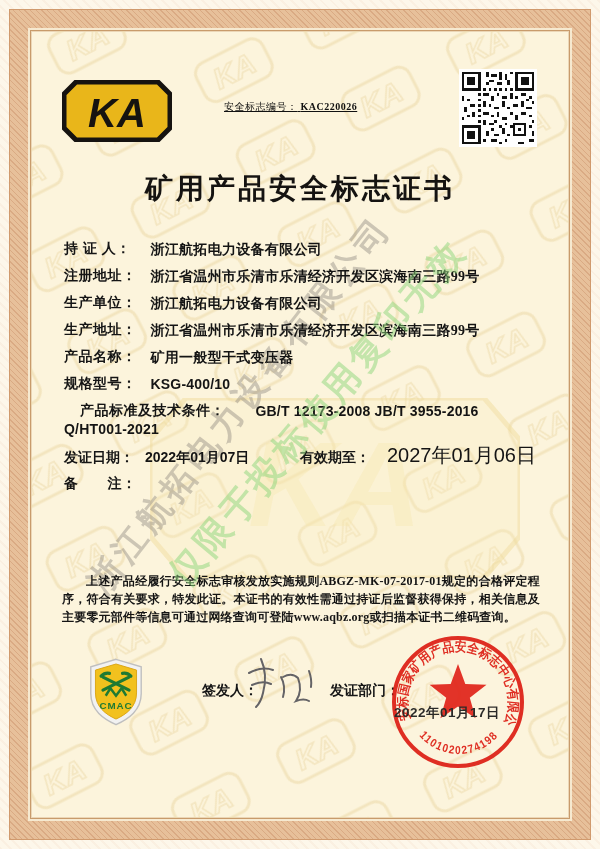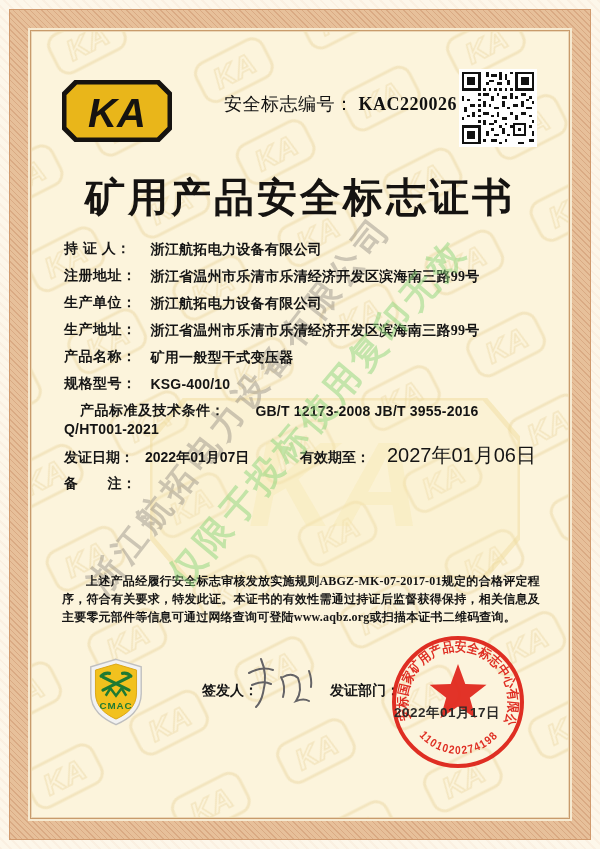--- a/index.html
+++ b/index.html
@@ -23,26 +23,26 @@
   .big-badge{position:absolute;left:150px;top:398px;z-index:1;opacity:.55;pointer-events:none;}
   
   .wm{position:absolute;white-space:nowrap;text-align:center;pointer-events:none;font-weight:bold;}
   .wm-gray{left:-20px;top:382px;width:520px;z-index:2;font-size:34px;letter-spacing:5px;
      color:rgba(152,146,136,.48);transform:rotate(-52deg);font-family:"Liberation Serif",serif;}
   .wm-green{left:98px;top:388px;width:440px;z-index:5;font-size:36px;letter-spacing:4px;
      color:rgba(140,214,122,.50);transform:rotate(-50deg);font-family:"Liberation Serif",serif;}
   .content{position:absolute;inset:0;z-index:3;}
   
   .ka-badge{position:absolute;left:62px;top:80px;}
-  .cert-line{position:absolute;left:224px;top:92px;font-size:18px;color:#111;
-     font-family:"Liberation Serif",serif;letter-spacing:.5px;}
+  .cert-line{position:absolute;left:224px;top:100px;font-size:10px;color:#111;
+     font-family:"Liberation Serif",serif;letter-spacing:.5px;text-decoration:underline;}
   .cert-line b{font-weight:bold;}
   .qr{position:absolute;left:459px;top:69px;width:78px;height:78px;background:#fff;padding:0;}
   .title{position:absolute;left:0;top:170px;width:100%;text-align:center;
-     font-family:"Liberation Serif",serif;font-weight:900;font-size:40px;color:#151311;
+     font-family:"Liberation Serif",serif;font-weight:900;font-size:28px;color:#151311;
      letter-spacing:3px;}
   
   .fields{position:absolute;left:64px;top:240px;width:478px;}
   .frow{margin-bottom:9px;line-height:17px;min-height:17.5px;}
   .flabel{display:inline-block;width:82px;font-weight:bold;font-size:14px;color:#151515;
      letter-spacing:.5px;vertical-align:top;}
   .flabel.wide{width:auto;margin-right:26px;margin-left:16px;}
   .fvalue{font-weight:bold;font-size:14px;color:#141414;font-family:"Liberation Serif",serif;
      letter-spacing:.3px;}
   .fvalue.mono-like{font-family:"Liberation Sans",sans-serif;letter-spacing:.2px;}

